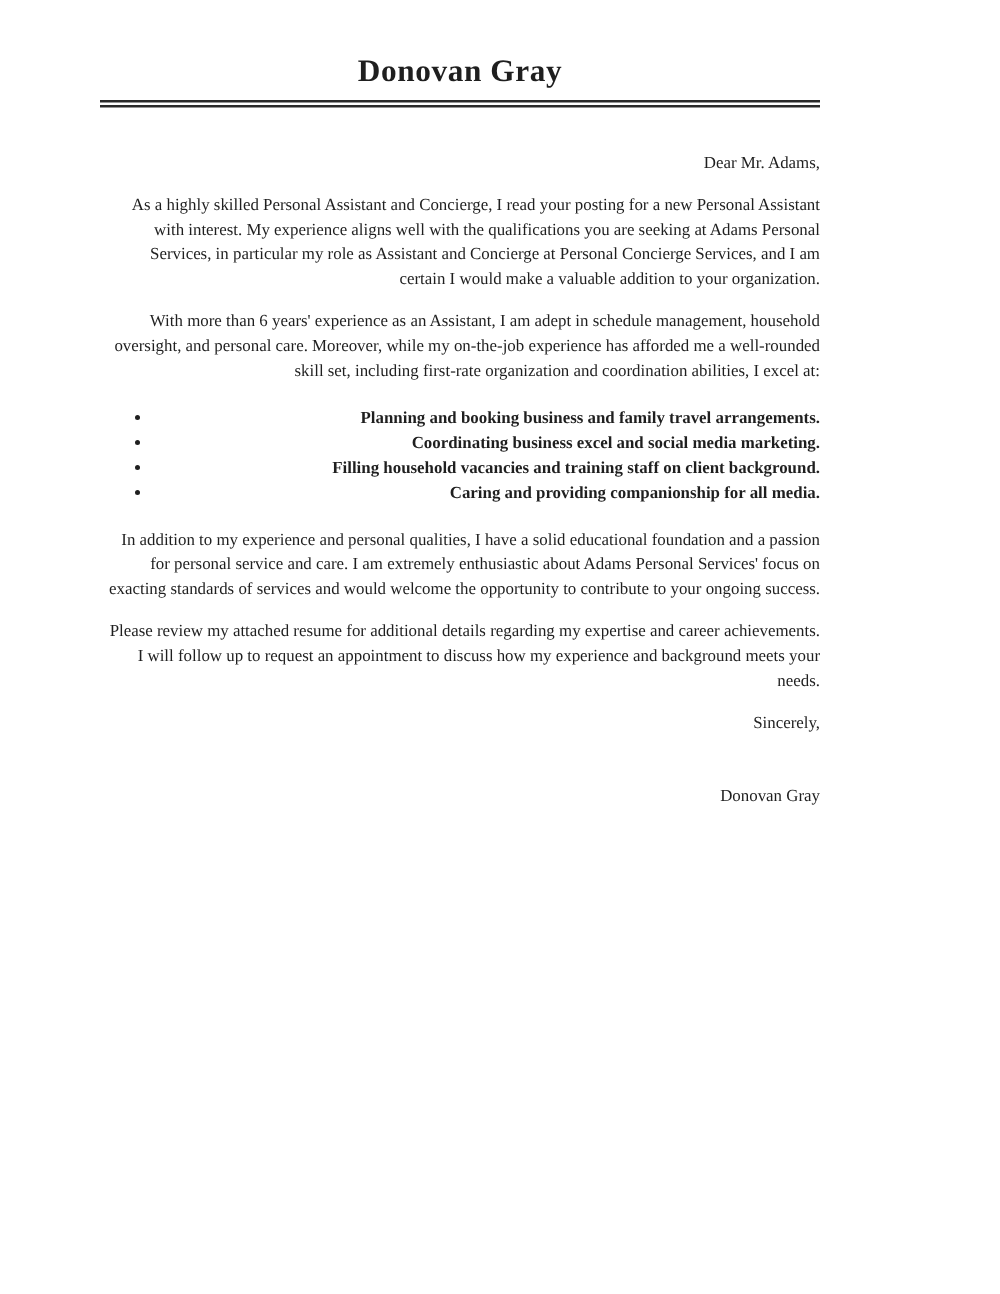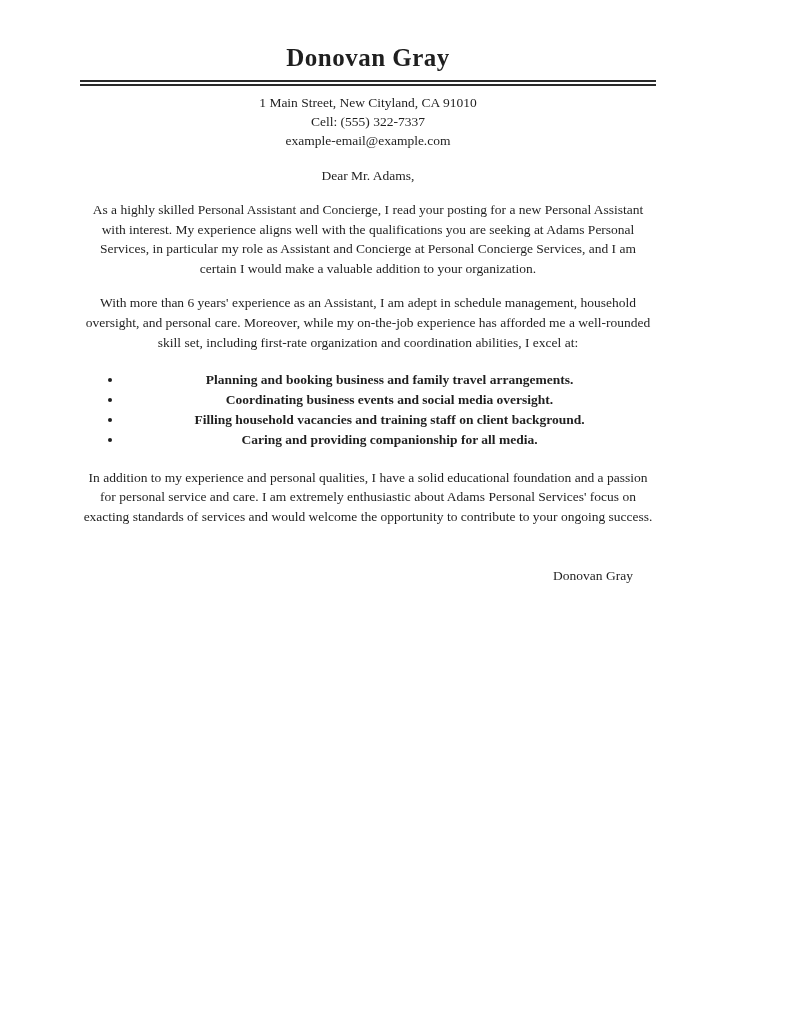--- a/index.html
+++ b/index.html
@@ -30,24 +30,24 @@
     height: 2px;
     border-top: 2px solid #2a2a2a;
     border-bottom: 2px solid #2a2a2a;
   }
   .contact-block {
     margin-top: 7px;
     font-size: 13.5px;
     line-height: 19px;
   }
   .letter-body {
-    margin-top: 16px;
+    margin-top: 34px;
     font-size: 13.5px;
     line-height: 19.8px;
-    text-align: center;
+    text-align: right;
   }
   .letter-body p { margin: 14px 0 0 0; }
   .letter-body p.greeting { margin-top: 0; }
   ul.skills-list {
     margin: 18px 0 18px 0;
     padding: 0 0 0 43px;
     list-style-type: disc;
   }
   ul.skills-list li {
     margin: 0;
@@ -62,45 +62,42 @@
   .signature-block .signature-name { margin-top: 39px; }
 </style>
 </head>
 <body>
 
 <div class="page">
 
   <div class="doc-header">
     <h1 class="applicant-name">Donovan Gray</h1>
     <div class="double-rule"></div>
-    <div class="contact-block">
-      <div>1 Main Street, New Cityland, CA 91010</div>
-      <div>Cell: (555) 322-7337</div>
-      <div>example-email@example.com</div>
-    </div>
   </div>
 
   <div class="letter-body">
 
     <p class="greeting">Dear Mr. Adams,</p>
 
     <p>As a highly skilled Personal Assistant and Concierge, I read your posting for a new Personal Assistant with interest. My experience aligns well with the qualifications you are seeking at Adams Personal Services, in particular my role as Assistant and Concierge at Personal Concierge Services, and I am certain I would make a valuable addition to your organization.</p>
 
     <p>With more than 6 years' experience as an Assistant, I am adept in schedule management, household oversight, and personal care. Moreover, while my on-the-job experience has afforded me a well-rounded skill set, including first-rate organization and coordination abilities, I excel at:</p>
 
     <ul class="skills-list">
       <li>Planning and booking business and family travel arrangements.</li>
-      <li>Coordinating business events and social media oversight.</li>
+      <li>Coordinating business excel and social media marketing.</li>
       <li>Filling household vacancies and training staff on client background.</li>
       <li>Caring and providing companionship for all media.</li>
     </ul>
 
     <p>In addition to my experience and personal qualities, I have a solid educational foundation and a passion for personal service and care. I am extremely enthusiastic about Adams Personal Services' focus on exacting standards of services and would welcome the opportunity to contribute to your ongoing success.</p>
 
+    <p>Please review my attached resume for additional details regarding my expertise and career achievements. I will follow up to request an appointment to discuss how my experience and background meets your needs.</p>
 
 
     <div class="signature-block">
+      <p>Sincerely,</p>
       <p class="signature-name">Donovan Gray</p>
     </div>
 
   </div>
 
 </div>
 
 </body></html>

